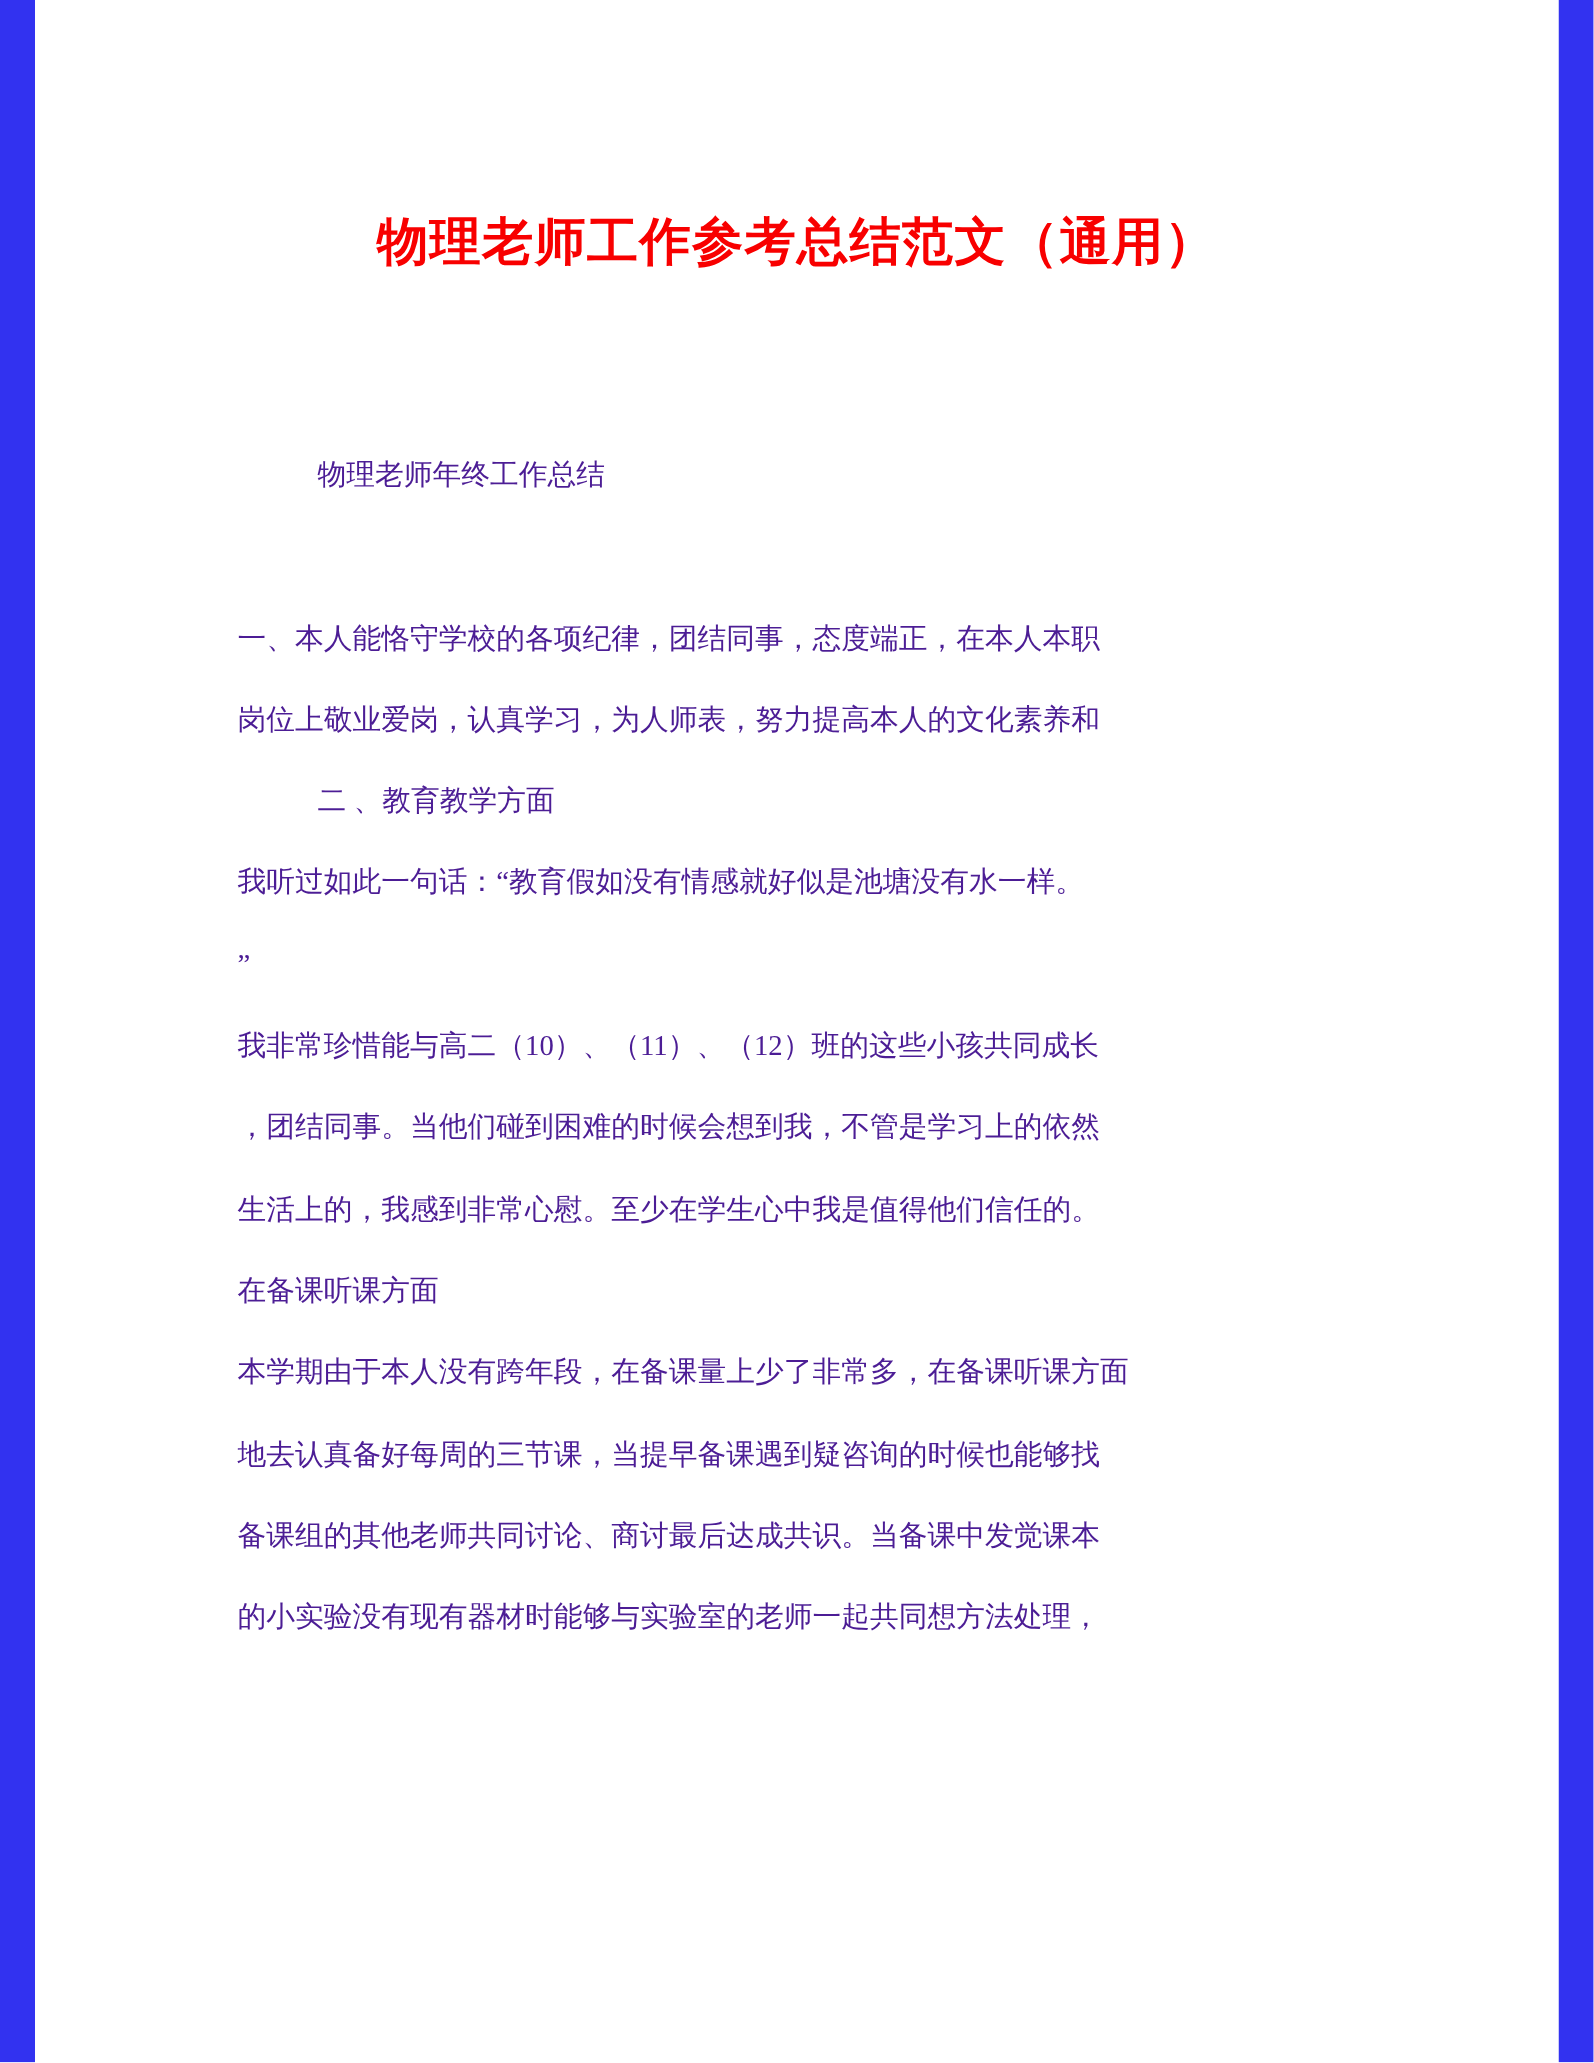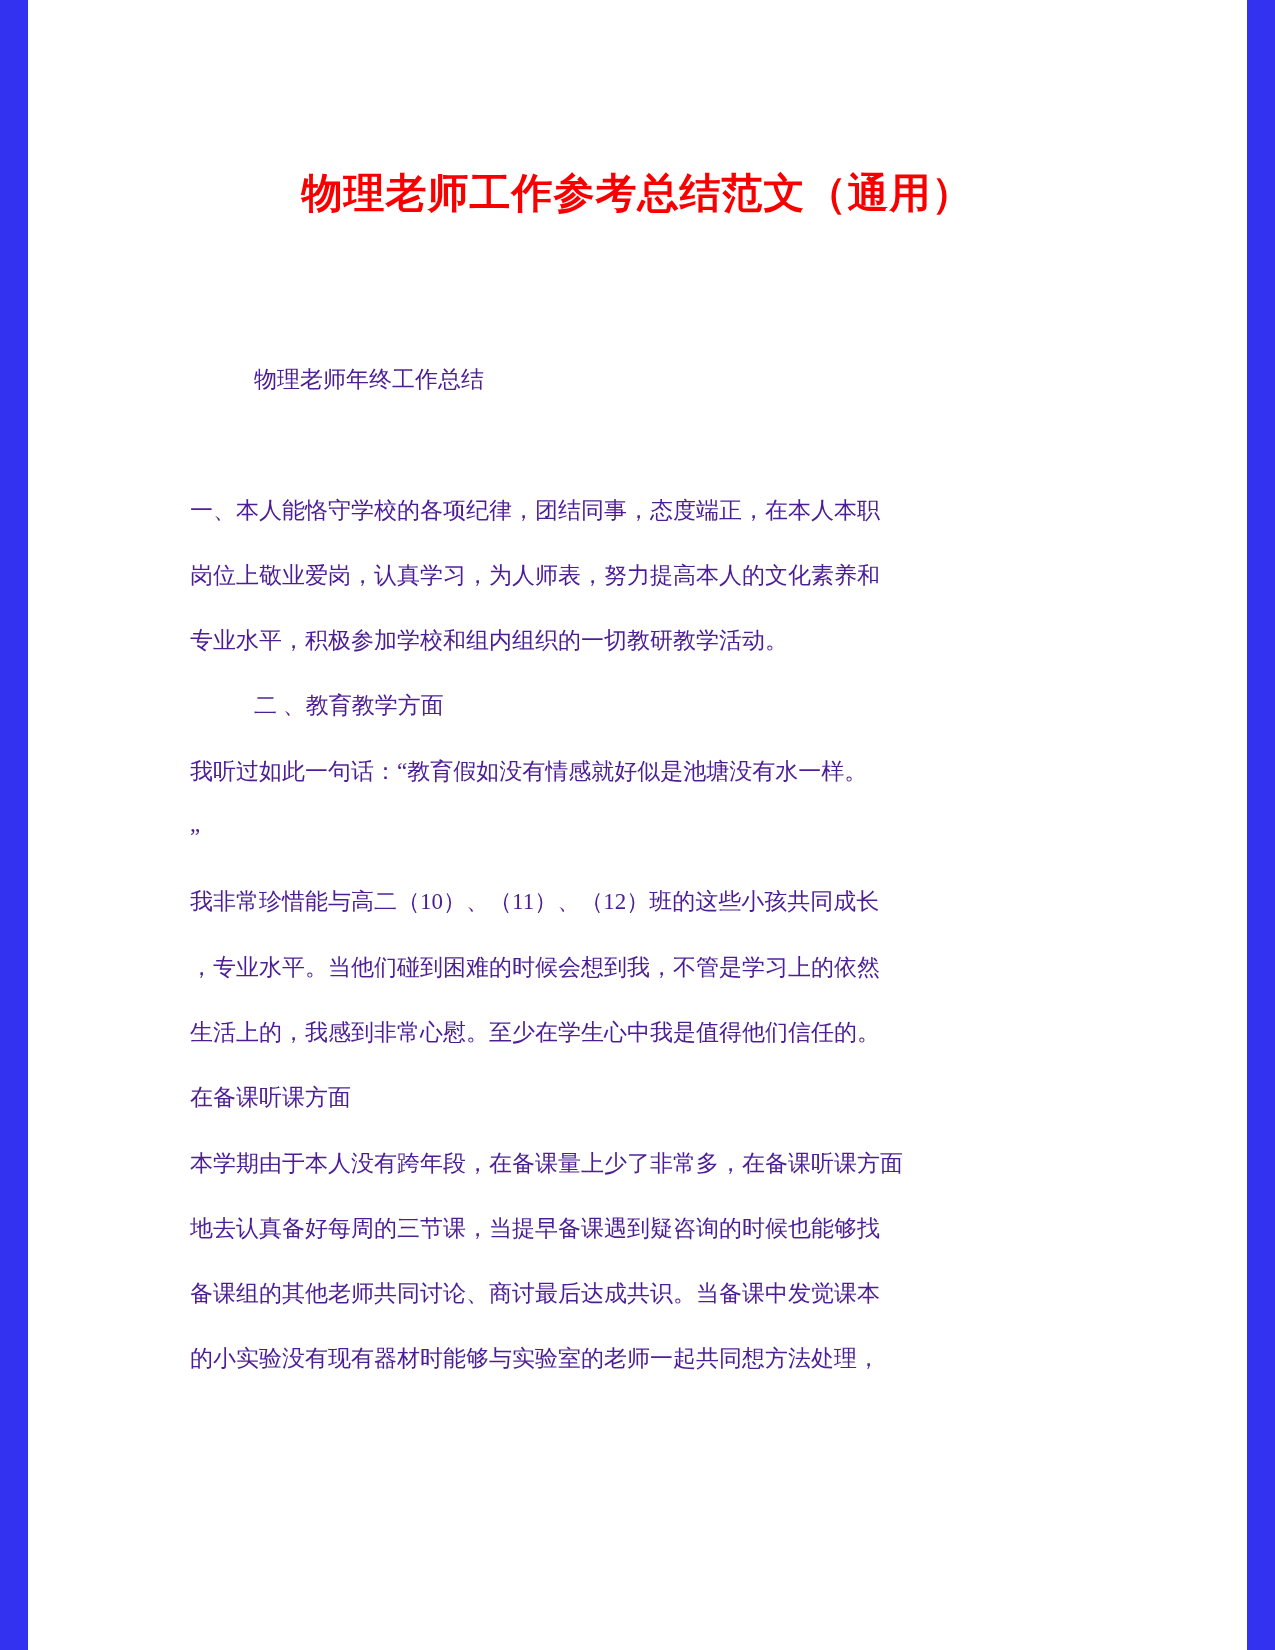--- a/index.html
+++ b/index.html
@@ -55,26 +55,25 @@
   <div class="side-border left" style="background: rgb(50, 50, 240);"></div>
   <div class="side-border right" style="background: rgb(50, 50, 240);"></div>
 
   <h1 class="doc-title" style="color: rgb(248, 0, 0);">物理老师工作参考总结范文（通用）</h1>
 
   <div class="body-text">
     <div class="line indent">物理老师年终工作总结</div>
     <div class="line blank"></div>
     <div class="line">一、本人能恪守学校的各项纪律，团结同事，态度端正，在本人本职</div>
     <div class="line">岗位上敬业爱岗，认真学习，为人师表，努力提高本人的文化素养和</div>
-    <div class="line">专业水平，积极参加学校和组内组织的一切教研教学活动。</div>
     <div class="line indent">二 、教育教学方面</div>
     <div class="line">我听过如此一句话：“教育假如没有情感就好似是池塘没有水一样。</div>
     <div class="line">”</div>
     <div class="line">我非常珍惜能与高二（10）、（11）、（12）班的这些小孩共同成长</div>
-    <div class="line">，专业水平。当他们碰到困难的时候会想到我，不管是学习上的依然</div>
+    <div class="line">，团结同事。当他们碰到困难的时候会想到我，不管是学习上的依然</div>
     <div class="line">生活上的，我感到非常心慰。至少在学生心中我是值得他们信任的。</div>
     <div class="line">在备课听课方面</div>
     <div class="line">本学期由于本人没有跨年段，在备课量上少了非常多，在备课听课方面</div>
     <div class="line">地去认真备好每周的三节课，当提早备课遇到疑咨询的时候也能够找</div>
     <div class="line">备课组的其他老师共同讨论、商讨最后达成共识。当备课中发觉课本</div>
     <div class="line">的小实验没有现有器材时能够与实验室的老师一起共同想方法处理，</div>
   </div>
 </div>
 
 </body></html>

